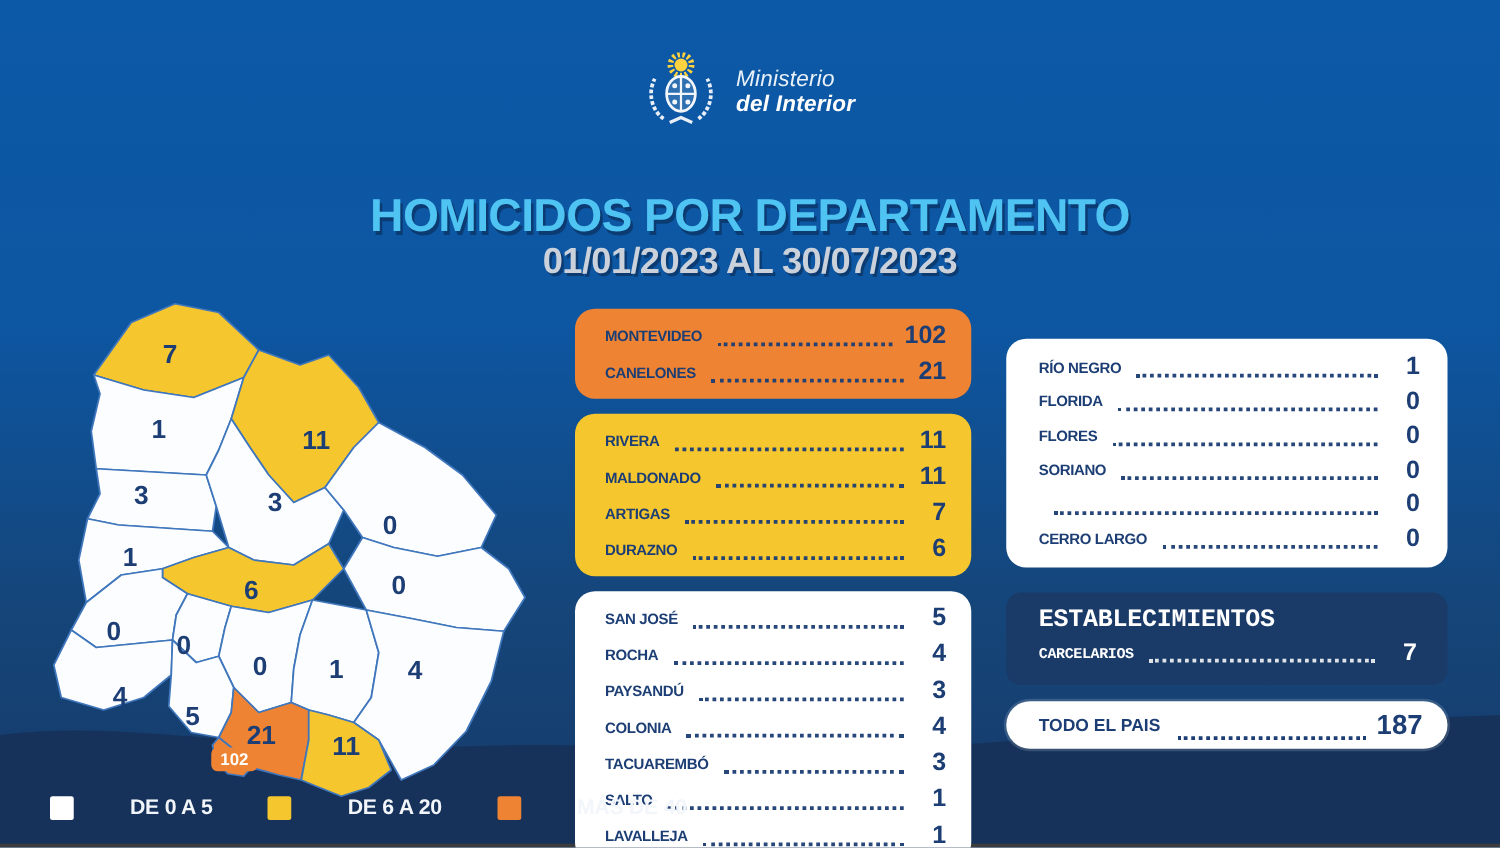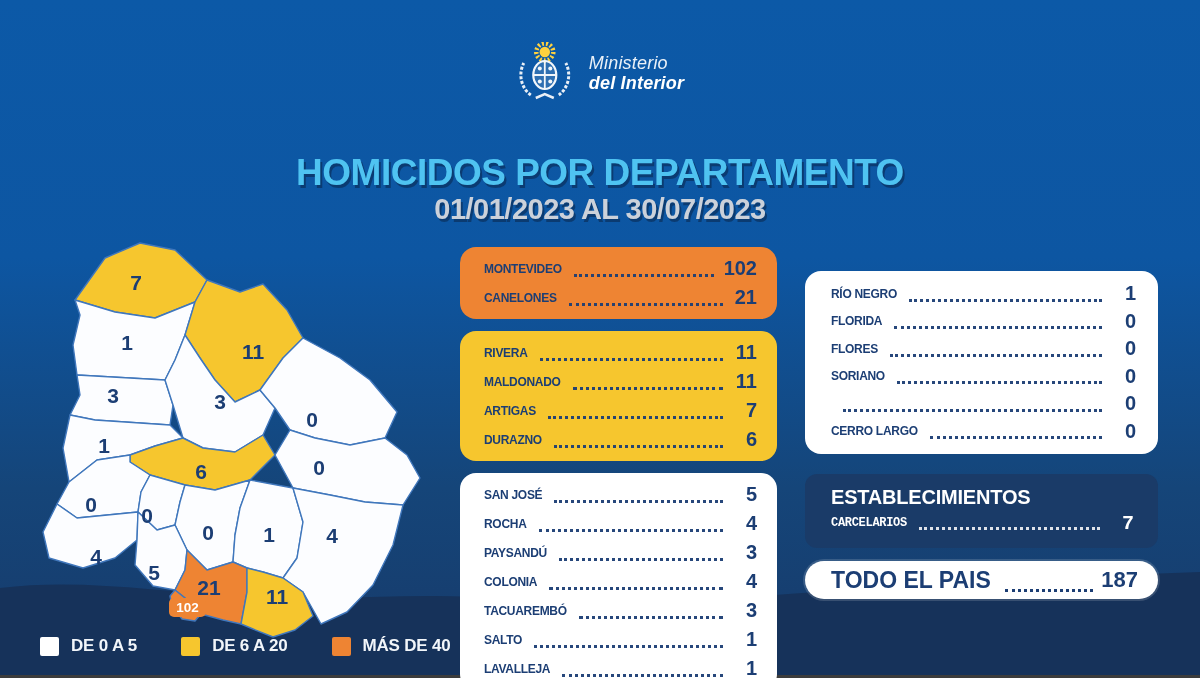--- a/index.html
+++ b/index.html
@@ -35,42 +35,42 @@
   .card-orange{background:var(--orange);}
   .card-yellow{background:var(--yellow);}
   .card-light{background:var(--card-white);}
   .card-row{display:flex;align-items:center;height:29px;}
   .card-row .lbl{color:var(--navy);font-size:12px;font-weight:700;letter-spacing:-.3px;white-space:nowrap;}
   .card-row .dots{flex:1;margin:0 10px 6px 12px;align-self:flex-end;border-bottom:3px dotted var(--navy);opacity:.95;}
   .card-row .val{color:var(--navy);font-size:20px;font-weight:700;text-align:right;min-width:24px;}
   .card-right-rows{padding:9px 22px 9px 26px;}
   .card-right-rows .card-row{height:27.5px;}
   .card-dark{background:var(--dark-card);border-radius:12px;padding:10px 24px 12px 26px;margin-top:20px;}
-  .card-dark .line1{color:#fff;font-size:20px;font-weight:700;letter-spacing:-.2px;line-height:26px;}
+  .card-dark .line1{color:#fff;font-size:20px;font-weight:700;letter-spacing:-.2px;line-height:26px;font-family:Liberation Mono, monospace;}
   .card-dark .card-row{height:26px;font-family:Liberation Mono, monospace;}
   .card-dark .lbl,.card-dark .val{color:#fff;}
   .card-dark .dots{border-bottom-color:rgba(255,255,255,.9);}
   .pill{background:#fff;border-radius:19px;height:38px;margin-top:13px;display:flex;align-items:center;padding:0 20px 0 26px;
     box-shadow:0 0 0 2px rgba(255,255,255,.15);}
-  .pill .lbl{color:var(--navy);font-size:23px;font-weight:700;}
+  .pill .lbl{color:var(--navy);font-size:14px;font-weight:700;}
   .pill .dots{flex:1;margin:0 8px 7px 14px;align-self:flex-end;border-bottom:3px dotted var(--navy);}
   .pill .val{color:var(--navy);font-size:22px;font-weight:700;}
   
   .map-wrap{top:240px;left:35px;width:400px;height:400px;}
   .map-wrap polygon{stroke:var(--map-line);stroke-width:1.4;stroke-linejoin:round;}
   .dept-white{fill:var(--map-white);}
   .dept-yellow{fill:var(--yellow);}
   .dept-orange{fill:var(--orange);}
   .map-num{fill:var(--navy);font-size:21px;font-weight:700;text-anchor:middle;
     font-family:"Liberation Sans","DejaVu Sans",sans-serif;}
   .badge-num{fill:#fff;font-size:13.5px;font-weight:700;text-anchor:middle;
     font-family:"Liberation Sans","DejaVu Sans",sans-serif;}
   
   .legend{top:636px;left:40px;display:flex;align-items:center;}
-  .legend-item{display:flex;align-items:center;margin-right:44px;}
+  .legend-item{display:flex;align-items:center;margin-right:44px;gap:33px;}
   .legend-item .sw{width:19px;height:19px;border-radius:2px;margin-right:12px;display:inline-block;}
   .sw-white{background:#FFFFFF;}
   .sw-yellow{background:var(--yellow);}
   .sw-orange{background:var(--orange);}
   .legend-item .lg-lbl{color:#F2F6FA;font-size:17px;font-weight:700;letter-spacing:-.2px;}
 </style>
 </head>
 <body>
 
 <svg class="abs water" viewBox="0 0 1200 112" preserveAspectRatio="none">

